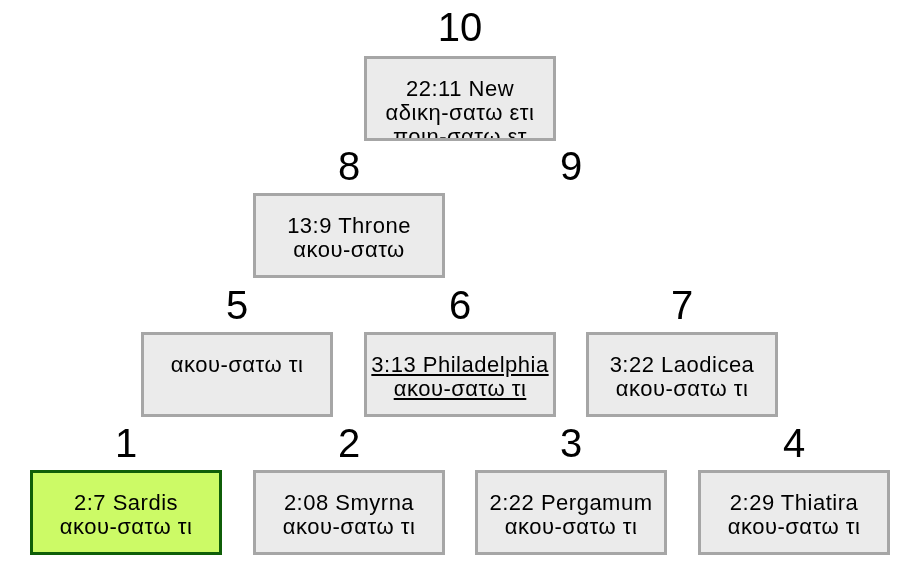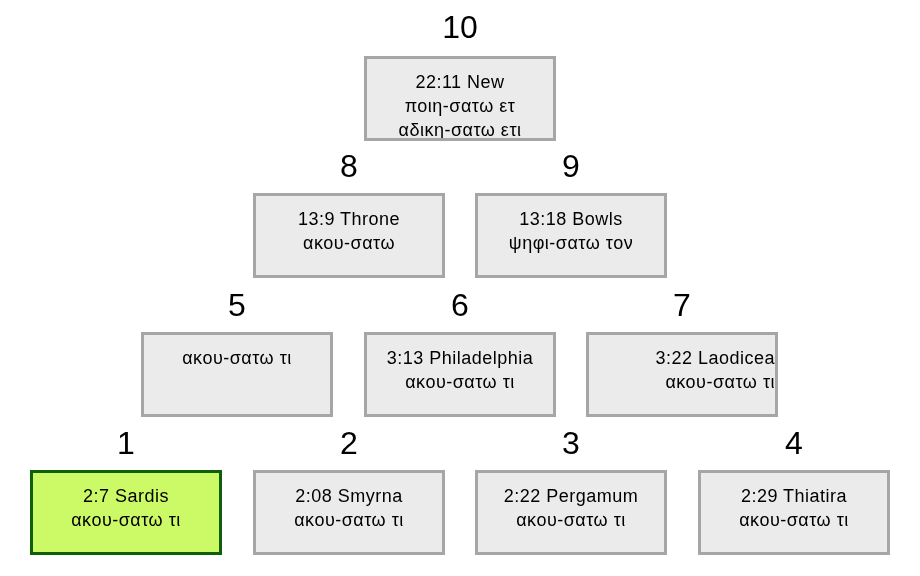--- a/index.html
+++ b/index.html
@@ -15,35 +15,35 @@
     width: 920px;
     height: 576px;
     background: var(--background, #ffffff);
     overflow: hidden;
     color: var(--text, #000000);
   }
   .num {
     position: absolute;
     width: 192px;
     text-align: center;
-    font-size: 32px;
+    font-size: 40px;
     line-height: 38px;
     color: var(--text, #000000);
     user-select: none;
   }
   .box {
     position: absolute;
     width: 192px;
     height: 85px;
     box-sizing: border-box;
     background: var(--node-fill, #ebebeb);
     border: 3px solid var(--node-border, #a6a6a6);
     text-align: center;
-    padding-top: 11px;
-    font-size: 18px;
+    padding-top: 18px;
+    font-size: 22px;
     line-height: 24px;
     letter-spacing: 0.5px;
     cursor: default;
     overflow: hidden;
   }
   .box.highlight {
     background: var(--highlight-fill, #ccfa66);
     border-color: var(--highlight-border, #0f5e08);
   }
   .box .line {
@@ -51,49 +51,45 @@
   }
 </style>
 </head>
 <body>
 
 <div class="stage">
 
   <div class="num" style="left:364px; top:8px;">10</div>
   <div class="box" style="left:364px; top:56px;">
     <div class="line">22:11 New</div>
+    <div class="line">αδικη-σατω ετι</div>
     <div class="line">ποιη-σατω ετ</div>
-    <div class="line">αδικη-σατω ετι</div>
   </div>
 
   <div class="num" style="left:253px; top:147px;">8</div>
   <div class="box" style="left:253px; top:193px;">
     <div class="line">13:9 Throne</div>
     <div class="line">ακου-σατω</div>
   </div>
 
   <div class="num" style="left:475px; top:147px;">9</div>
-  <div class="box" style="left:475px; top:193px;">
-    <div class="line">13:18 Bowls</div>
-    <div class="line">ψηφι-σατω τον</div>
-  </div>
 
   <div class="num" style="left:141px; top:286px;">5</div>
   <div class="box" style="left:141px; top:332px;">
     <div class="line">ακου-σατω τι</div>
   </div>
 
   <div class="num" style="left:364px; top:286px;">6</div>
-  <div class="box" style="left:364px; top:332px;">
+  <div class="box" style="left:364px; top:332px;text-decoration:underline;">
     <div class="line">3:13 Philadelphia</div>
     <div class="line">ακου-σατω τι</div>
   </div>
 
   <div class="num" style="left:586px; top:286px;">7</div>
-  <div class="box" style="left:586px; top:332px;text-align:right;">
+  <div class="box" style="left:586px; top:332px;">
     <div class="line">3:22 Laodicea</div>
     <div class="line">ακου-σατω τι</div>
   </div>
 
   <div class="num" style="left:30px; top:424px;">1</div>
   <div class="box highlight" style="left:30px; top:470px;">
     <div class="line">2:7 Sardis</div>
     <div class="line">ακου-σατω τι</div>
   </div>
 

